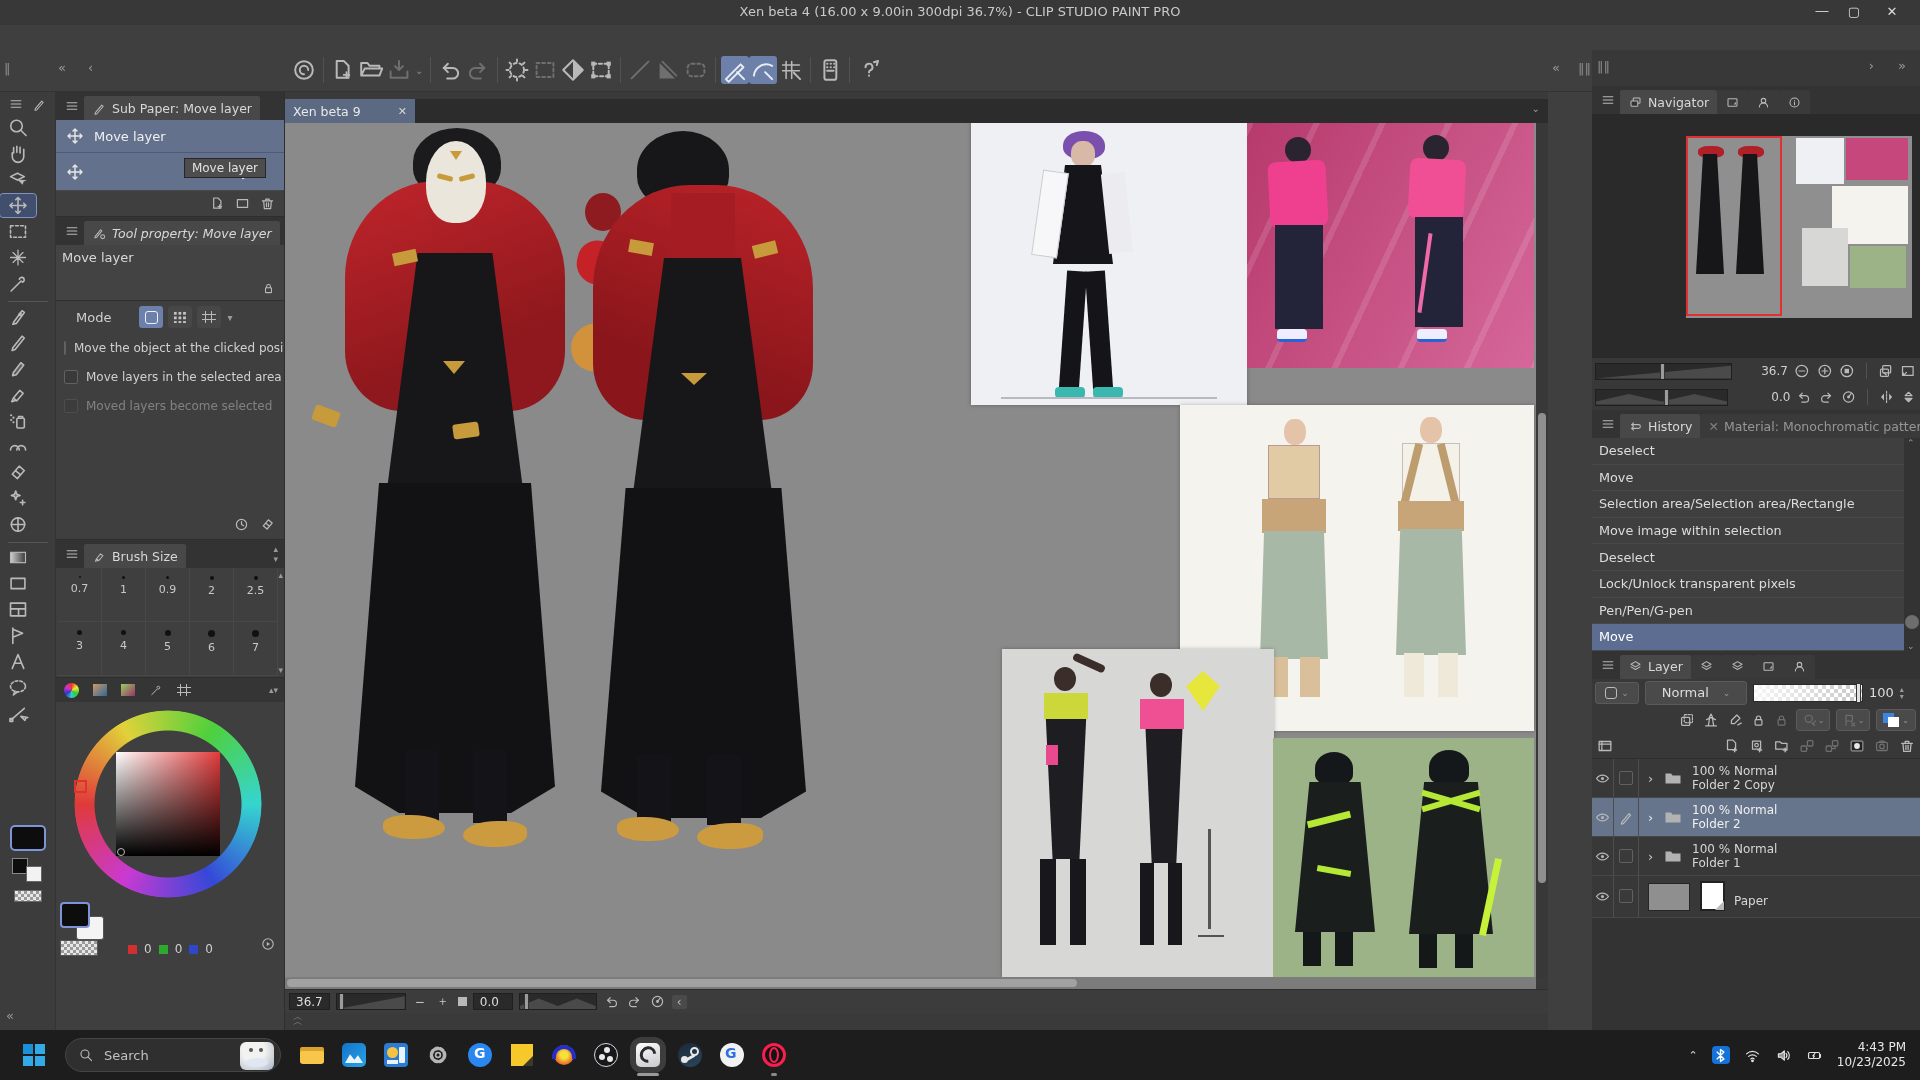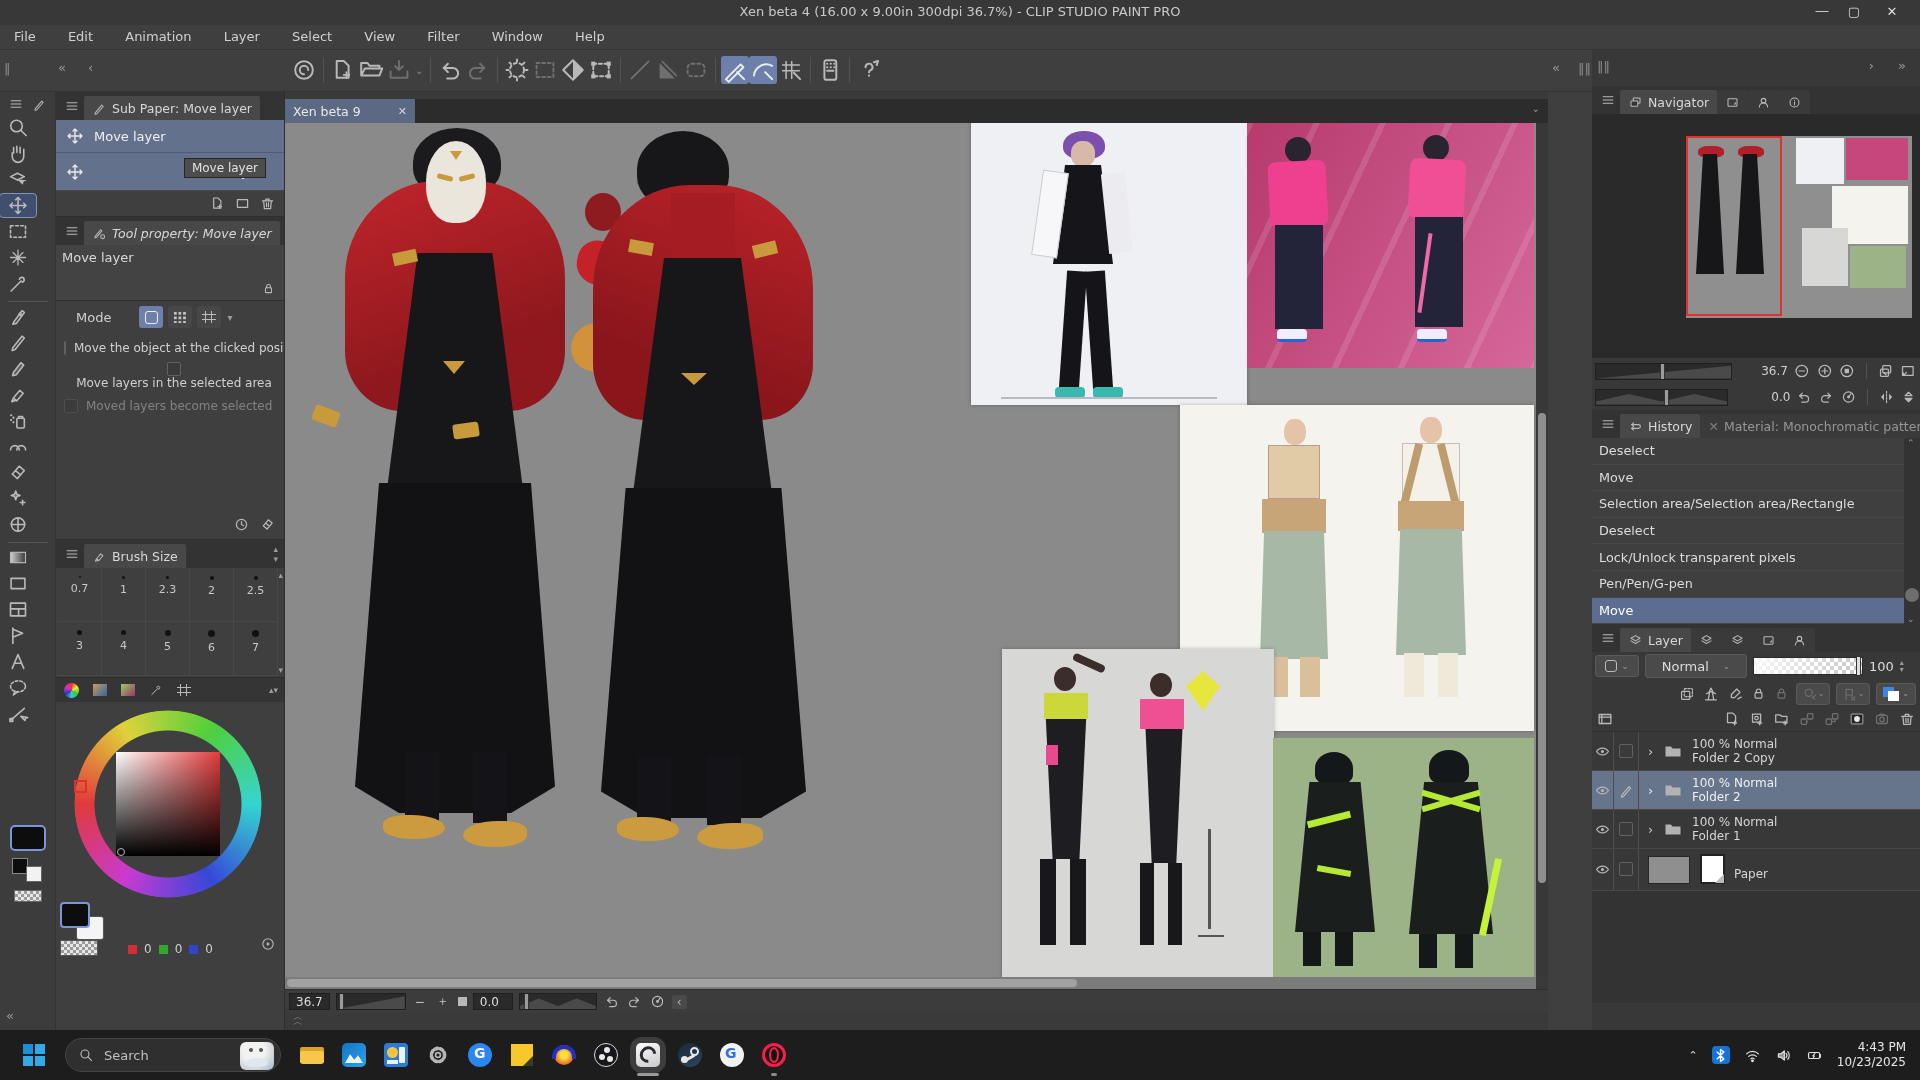--- a/index.html
+++ b/index.html
@@ -75,31 +75,20 @@
 
 <div id="screen">
 
   <div class="p" id="titlebar">
     <div class="p txt" style="left:0;right:0;top:4px;text-align:center;font-size:13px;">Xen beta 4 (16.00 x 9.00in 300dpi 36.7%)  - CLIP STUDIO PAINT PRO</div>
     <div class="p" style="right:88px;top:3px;width:20px;text-align:center;color:#ddd;">―</div>
     <div class="p" style="right:56px;top:4px;width:20px;text-align:center;color:#ddd;">▢</div>
     <div class="p" style="right:18px;top:4px;width:20px;text-align:center;color:#ddd;">✕</div>
   </div>
 
-  <div class="p" id="menubar">
-    <span class="menu-item">File</span>
-    <span class="menu-item">Edit</span>
-    <span class="menu-item">Animation</span>
-    <span class="menu-item">Layer</span>
-    <span class="menu-item">Select</span>
-    <span class="menu-item">View</span>
-    <span class="menu-item">Filter</span>
-    <span class="menu-item">Window</span>
-    <span class="menu-item">Help</span>
-  </div>
 
   <div class="p" id="cmdbar">
     <span class="p txt" style="left:4px;top:11px;color:#8a8a8a;">‖</span>
     <span class="p txt" style="left:58px;top:10px;color:#9a9a9a;">«</span>
     <span class="p txt" style="left:88px;top:10px;color:#9a9a9a;">‹</span>
     <div class="p" style="left:290px;top:6px;display:flex;align-items:center;">
       <span class="ic cmdbtn">
           <svg viewBox="0 0 20 20" fill="none" stroke="currentColor" stroke-width="1.4" stroke-linecap="round" stroke-linejoin="round">
             <circle cx="10" cy="10" r="6.3"></circle>
             <path d="M13 10a3 3 0 1 0-3 3"></path>
@@ -459,21 +448,21 @@
         </div>
       <div class="modebtn" style="margin-left:5px;">
           <div class="gridpat"></div>
         </div>
       <span style="margin-left:6px;color:#9a9a9a;font-size:10px;">▾</span>
     </div>
     <div style="height:29px;display:flex;align-items:center;overflow:hidden;">
       <span class="chk" style="margin-left:8px;"></span>
       <span class="txt" style="margin-left:8px;font-size:12px;color:#d0d0d0;">Move the object at the clicked position</span>
     </div>
-    <div style="height:29px;display:flex;align-items:center;overflow:hidden;flex-direction:column;">
+    <div style="height:29px;display:flex;align-items:center;overflow:hidden;">
       <span class="chk" style="margin-left:8px;"></span>
       <span class="txt" style="margin-left:8px;font-size:12px;color:#d0d0d0;">Move layers in the selected area</span>
     </div>
     <div style="height:29px;display:flex;align-items:center;overflow:hidden;opacity:.45;">
       <span class="chk" style="margin-left:8px;"></span>
       <span class="txt" style="margin-left:8px;font-size:12px;color:#d0d0d0;">Moved layers become selected</span>
     </div>
     <div style="height:120px;position:relative;border-bottom:1px solid #2e2e2e;">
       <span class="ic" style="position:absolute;right:34px;bottom:6px;width:17px;height:17px;">
           <svg viewBox="0 0 20 20" fill="none" stroke="currentColor" stroke-width="1.4" stroke-linecap="round" stroke-linejoin="round">
@@ -500,21 +489,21 @@
               <path d="M6 13l5.5-6.5 3 2.5L9 15.5zM6 13l-1.4 3.2L8 15.3"></path>
             </svg>
           </span>
         <span>Brush Size</span>
       </div>
       <span style="margin-left:auto;margin-right:6px;color:#9a9a9a;font-size:9px;">▴<br>▾</span>
     </div>
     <div style="position:relative;height:110px;border-bottom:1px solid #2e2e2e;">
       <div class="bcell" style="left:2px;top:0;"><div class="bdot" style="width:2px;height:2px;"></div><span>0.7</span></div>
       <div class="bcell" style="left:46px;top:0;"><div class="bdot" style="width:3px;height:3px;"></div><span>1</span></div>
-      <div class="bcell" style="left:90px;top:0;"><div class="bdot" style="width:3px;height:3px;"></div><span>2.3</span></div>
+      <div class="bcell" style="left:90px;top:0;"><div class="bdot" style="width:3px;height:3px;"></div><span>0.9</span></div>
       <div class="bcell" style="left:134px;top:0;"><div class="bdot" style="width:4px;height:4px;"></div><span>2</span></div>
       <div class="bcell" style="left:178px;top:0;"><div class="bdot" style="width:4px;height:4px;"></div><span>2.5</span></div>
       <div class="bcell" style="left:2px;top:54px;"><div class="bdot" style="width:5px;height:5px;"></div><span>3</span></div>
       <div class="bcell" style="left:46px;top:54px;"><div class="bdot" style="width:5px;height:5px;"></div><span>4</span></div>
       <div class="bcell" style="left:90px;top:54px;"><div class="bdot" style="width:6px;height:6px;"></div><span>5</span></div>
       <div class="bcell" style="left:134px;top:54px;"><div class="bdot" style="width:7px;height:7px;"></div><span>6</span></div>
       <div class="bcell" style="left:178px;top:54px;"><div class="bdot" style="width:7px;height:7px;"></div><span>7</span></div>
       <span style="position:absolute;right:1px;top:2px;color:#9a9a9a;font-size:9px;">▴</span>
       <span style="position:absolute;right:1px;bottom:2px;color:#9a9a9a;font-size:9px;">▾</span>
     </div>
@@ -889,20 +878,23 @@
       <div class="hrow">
           <span>Deselect</span>
         </div>
       <div class="hrow">
           <span>Move</span>
         </div>
       <div class="hrow">
           <span>Selection area/Selection area/Rectangle</span>
         </div>
       <div class="hrow">
+          <span>Move image within selection</span>
+        </div>
+      <div class="hrow">
           <span>Deselect</span>
         </div>
       <div class="hrow">
           <span>Lock/Unlock transparent pixels</span>
         </div>
       <div class="hrow">
           <span>Pen/Pen/G-pen</span>
         </div>
       <div class="hrow sel">
           <span>Move</span>

